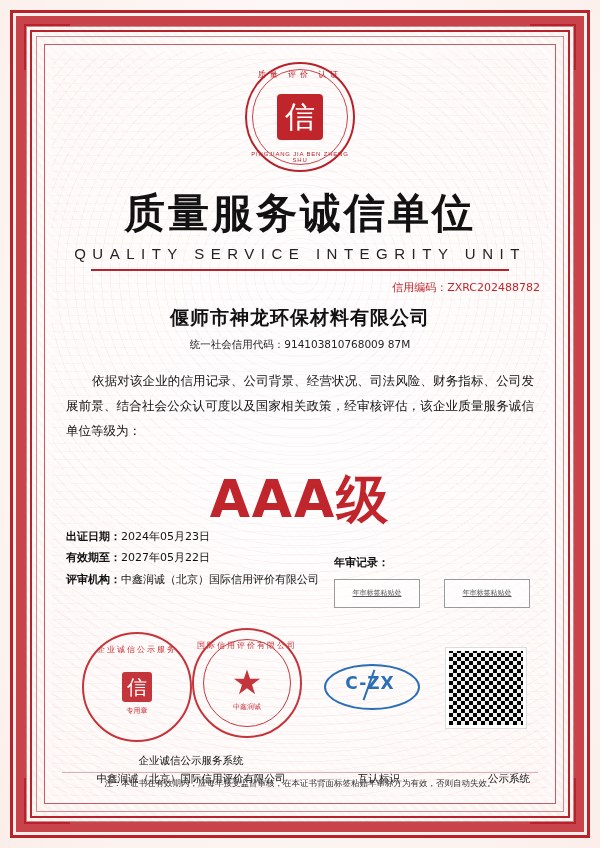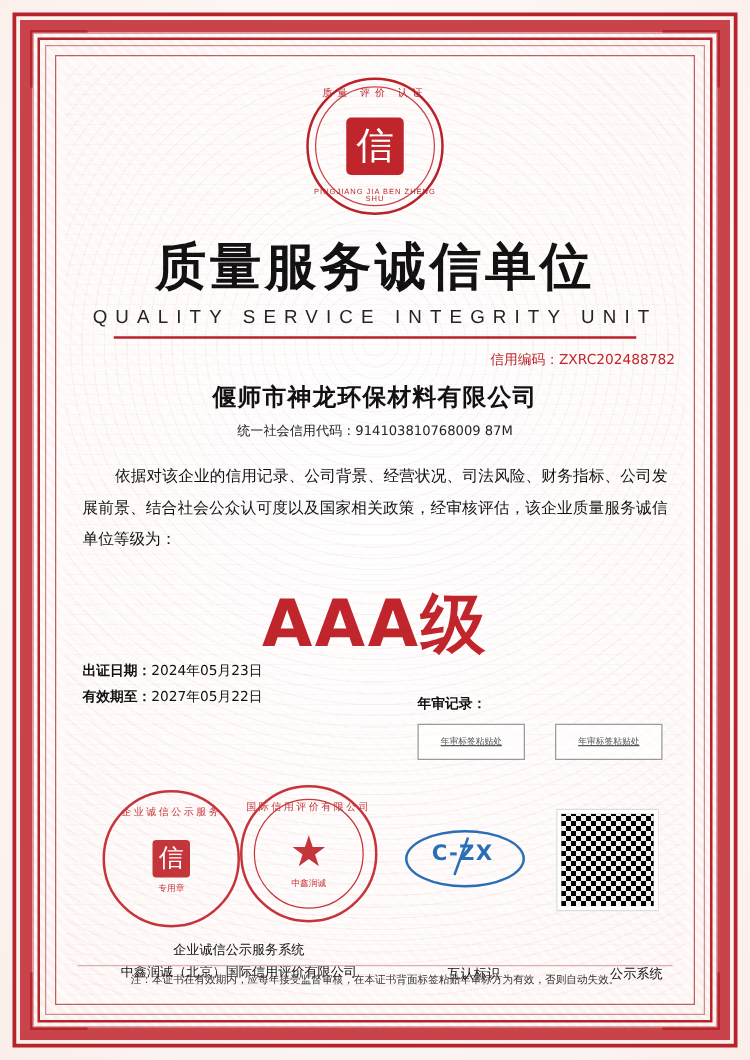--- a/index.html
+++ b/index.html
@@ -317,20 +317,23 @@
 
     <div class="grade">AAA级</div>
 
     <div class="info">
       <div>
         <span class="lbl">出证日期：</span><span>2024年05月23日</span>
       </div>
       <div>
         <span class="lbl">有效期至：</span><span>2027年05月22日</span>
       </div>
+      <div>
+        <span class="lbl">评审机构：</span><span>中鑫润诚（北京）国际信用评价有限公司</span>
+      </div>
     </div>
 
     <div class="annual">年审记录：</div>
     <div class="sticker-row">
       <div class="sticker">年审标签粘贴处</div>
       <div class="sticker">年审标签粘贴处</div>
     </div>
 
     <div class="seals">
       <div class="seal seal1">

